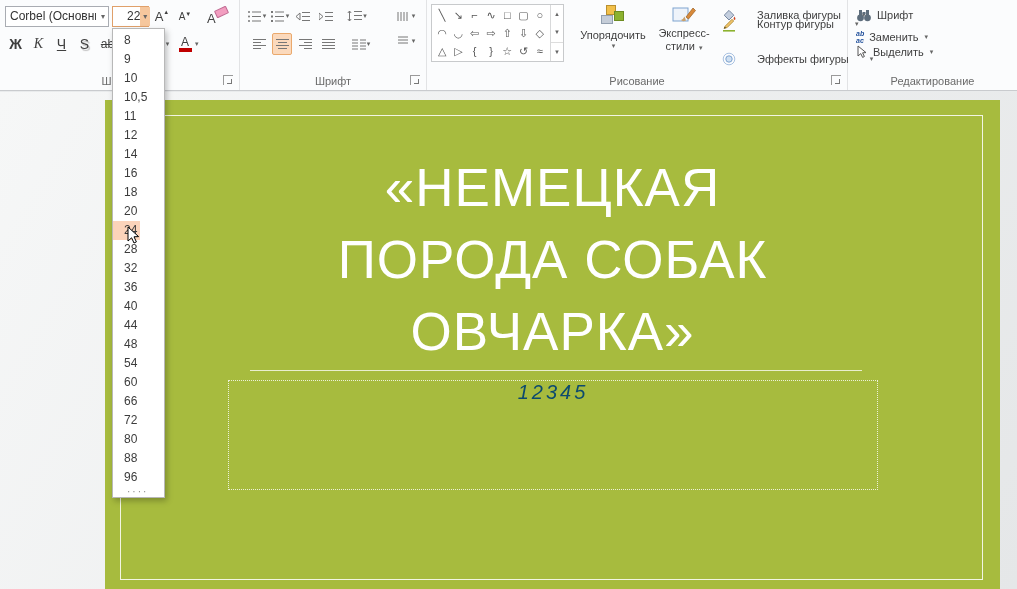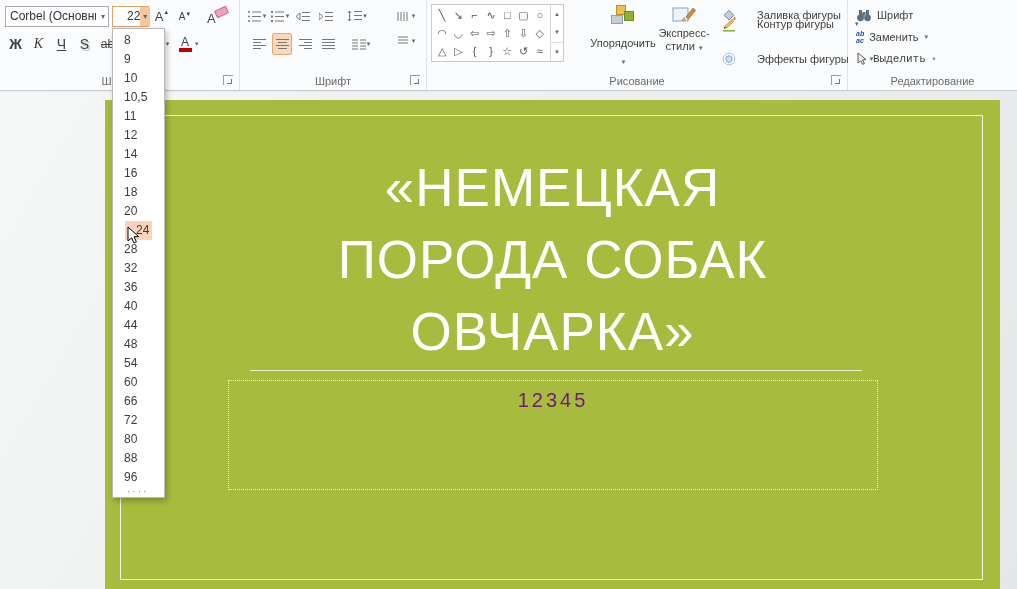--- a/index.html
+++ b/index.html
@@ -73,62 +73,62 @@
   .shapes-grid span { display:flex; align-items:center; justify-content:center;
     font-size:11px; color:#555; }
   .shapes-scroll { position:absolute; right:0; top:0; bottom:0; width:13px;
     border-left:1px solid #d8d9da; display:flex; flex-direction:column; }
   .sbtn { flex:1; display:flex; align-items:center; justify-content:center;
     font-size:6px; color:#666; }
   .sbtn.more { border-top:1px solid #ddd; }
 
   .bigbtn { position:absolute; top:3px; height:66px; display:flex; flex-direction:column;
     align-items:center; font-size:11px; color:#3f3f3f; text-align:center; }
-  .arrange { left:158px; width:76px;gap:8px; }
+  .arrange { left:148px; width:76px; }
   .quick { left:222px; width:70px; }
   .bigbtn .lbl { line-height:13px; }
   .arr-ico { position:relative; width:24px; height:21px; margin:2px 0 3px; }
   .arr-ico i { position:absolute; }
   .arr-ico .s1 { left:5px; top:0; width:10px; height:10px; background:#f2c04a; border:1px solid #b98f2f; }
   .arr-ico .s2 { left:13px; top:6px; width:10px; height:10px; background:#8cb22f; border:1px solid #6d8c21; }
   .arr-ico .s3 { left:0; top:10px; width:12px; height:9px; background:#c5cdd8; border:1px solid #93a0b0; }
 
   .dbtn { position:absolute; left:294px; height:20px; display:flex; align-items:center;
     gap:20px; font-size:11px; color:#3f3f3f; white-space:nowrap; }
   .fill { top:5px; } .outl { top:14px; } .effs { top:49px; }
 
   
   .ebtn { position:absolute; left:8px; height:20px; display:flex; align-items:center;
     gap:5px; font-size:11px; color:#3f3f3f; white-space:nowrap; }
-  .e1 { top:5px; } .e2 { top:27px; } .e3 { top:49px;font-family:Liberation Mono, monospace; }
+  .e1 { top:5px; } .e2 { top:27px; } .e3 { top:42px; }
   .rep-ico { display:flex; flex-direction:column; font-size:7px; line-height:7px;
     color:#1f4e9a; font-weight:700; }
 
   
   .size-dropdown { position:absolute; left:112px; top:28px; width:53px; background:#fff;
     border:1px solid #b8b8b8; box-shadow:2px 3px 6px rgba(0,0,0,.25); z-index:50; padding:2px 0 1px; }
   .size-item { height:19px; line-height:19px; padding-left:11px; font-size:12px; color:#3c3c3c; }
-  .size-item.hl { background:linear-gradient(to right, #fbd3ba 0 27px, transparent 27px);margin-left:12px; }
+  .size-item.hl { background:linear-gradient(to right, #fbd3ba 0 27px, transparent 27px); }
   .more-dots { padding-left:14px; color:#888; font-size:10px; letter-spacing:2px; line-height:9px; }
 
   .cursor { position:absolute; left:127px; top:226px; z-index:60; }
 
   
   .workspace { position:absolute; top:92px; left:0; right:0; bottom:0;
     background:linear-gradient(120deg, #f6f7f7, #e5e7e8); }
   .slide { position:absolute; left:105px; top:8px; width:895px; height:489px; background:#a7bb3e; }
   .slide-inner { position:absolute; left:15px; top:15px; width:863px; height:465px;
     border:1px solid rgba(255,255,255,.85); }
   .title { position:absolute; top:52px; left:0; right:0; text-align:center; color:#fff;
     font-size:53px; line-height:72px; letter-spacing:1px; }
   .sep-line { position:absolute; top:270px; left:145px; width:612px; height:1px;
     background:rgba(255,255,255,.75); }
   .subtitle-box { position:absolute; top:280px; left:123px; width:650px; height:110px;
     border:1px dotted rgba(255,255,255,.8); }
-  .subtitle { margin-top:8px; text-align:center; color:#701a75; font-size:20px; letter-spacing:3px; }
+  .subtitle { text-align:center; color:#0c4a6e; font-size:20px; letter-spacing:3px;font-style:italic; }
 </style>
 </head>
 <body>
 
 <div>
 
   <div class="ribbon">
 
     <div class="group g-font">
       <div class="r1">

